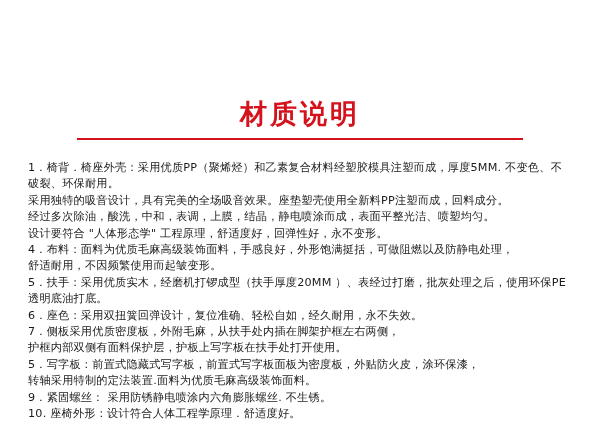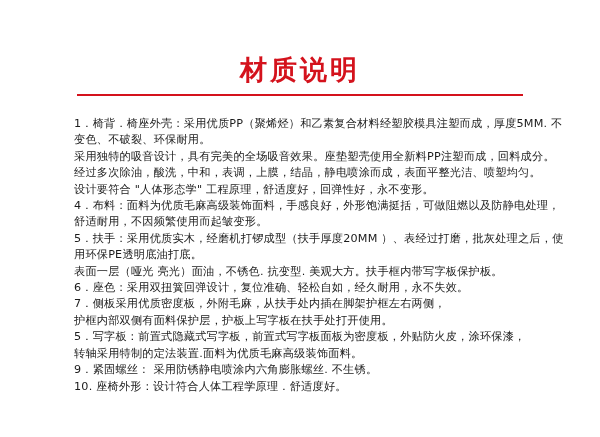--- a/index.html
+++ b/index.html
@@ -26,59 +26,58 @@
     padding-top: 52px;
     padding-bottom: 6px;
   }
   .title {
     display: inline-block;
     color: #d4121c;
     font-size: 27px;
     font-weight: bold;
     letter-spacing: 3px;
     font-family: Liberation Mono, monospace;
+    margin-top: 44px;
   }
   .rule {
     width: 446px;
     height: 2px;
     background: #d4121c;
     margin: 6px auto 0 auto;
   }
   .body-text {
     margin: 14px 28px 0 28px;
     color: #1b1b1b;
     font-size: 11.2px;
     line-height: 16.4px;
     letter-spacing: 0.2px;
   }
   .line {
     white-space: pre-wrap;
     word-break: break-all;
-    margin-left: 46px;
   }
 </style>
 </head>
 <body>
 
 <div class="page">
 
   <div class="title-wrap">
     <div class="title">材质说明</div>
     <div class="rule"></div>
   </div>
 
   <div class="body-text">
     <div class="line">1．椅背．椅座外壳：采用优质PP（聚烯烃）和乙素复合材料经塑胶模具注塑而成，厚度5MM. 不变色、不破裂、环保耐用。</div>
     <div class="line">采用独特的吸音设计，具有完美的全场吸音效果。座垫塑壳使用全新料PP注塑而成，回料成分。</div>
     <div class="line">经过多次除油，酸洗，中和，表调，上膜，结晶，静电喷涂而成，表面平整光洁、喷塑均匀。</div>
     <div class="line">设计要符合 "人体形态学" 工程原理，舒适度好，回弹性好，永不变形。</div>
     <div class="line">4．布料：面料为优质毛麻高级装饰面料，手感良好，外形饱满挺括，可做阻燃以及防静电处理，</div>
     <div class="line">舒适耐用，不因频繁使用而起皱变形。</div>
     <div class="line">5．扶手：采用优质实木，经磨机打锣成型（扶手厚度20MM ）、表经过打磨，批灰处理之后，使用环保PE透明底油打底。</div>
-    <div class="line">表面一层（哑光 亮光）面油，不锈色. 抗变型. 美观大方。扶手框内带写字板保护板。</div>
     <div class="line">6．座色：采用双扭簧回弹设计，复位准确、轻松自如，经久耐用，永不失效。</div>
     <div class="line">7．侧板采用优质密度板，外附毛麻，从扶手处内插在脚架护框左右两侧，</div>
     <div class="line">护框内部双侧有面料保护层，护板上写字板在扶手处打开使用。</div>
     <div class="line">5．写字板：前置式隐藏式写字板，前置式写字板面板为密度板，外贴防火皮，涂环保漆，</div>
     <div class="line">转轴采用特制的定法装置.面料为优质毛麻高级装饰面料。</div>
     <div class="line">9．紧固螺丝： 采用防锈静电喷涂内六角膨胀螺丝. 不生锈。</div>
     <div class="line">10. 座椅外形：设计符合人体工程学原理．舒适度好。</div>
 
   </div>
 

